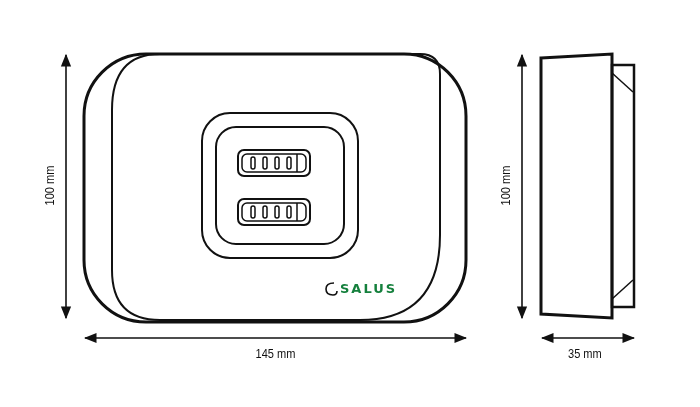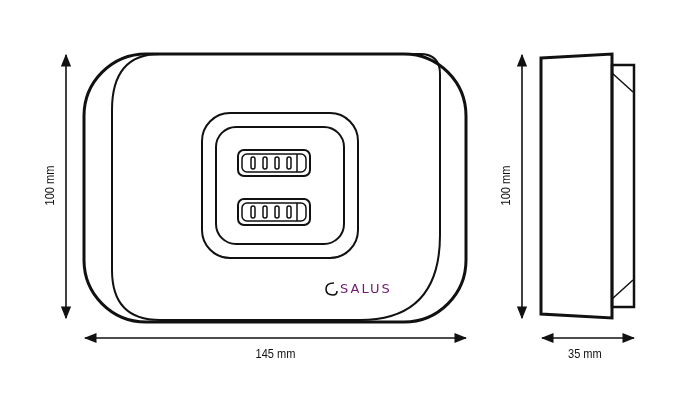--- a/index.html
+++ b/index.html
@@ -1,20 +1,20 @@
 <!DOCTYPE html>
 <html><head>
 <meta charset="utf-8">
 <style>
   html, body { margin: 0; padding: 0; background: #ffffff; }
   body { width: 700px; height: 407px; position: relative; overflow: hidden; font-family: "Liberation Sans", sans-serif; }
   svg { position: absolute; left: 0; top: 0; }
   .dim-label { position: absolute; font-family: "Liberation Sans", sans-serif; font-size: 13px; color: #111; white-space: nowrap; transform: scaleX(0.85); }
   .dim-label.vert { transform: rotate(-90deg) scaleX(0.85); transform-origin: center center; }
-  .brand { position: absolute; font-family: "DejaVu Sans", sans-serif; font-size: 13px; font-weight: normal; letter-spacing: 2px; color: #701a75; }
+  .brand { position: absolute; font-family: "DejaVu Sans", sans-serif; font-size: 13px; font-weight: bold; letter-spacing: 2px; color: #15803d; }
 </style>
 </head>
 <body>
 
 <svg width="700" height="407" viewBox="0 0 700 407">
   <defs>
     <marker id="arr" viewBox="0 0 10 10" refX="9" refY="5" markerWidth="8" markerHeight="8" orient="auto-start-reverse">
       <path d="M0,1 L10,5 L0,9 z" fill="#111"></path>
     </marker>
   </defs>

